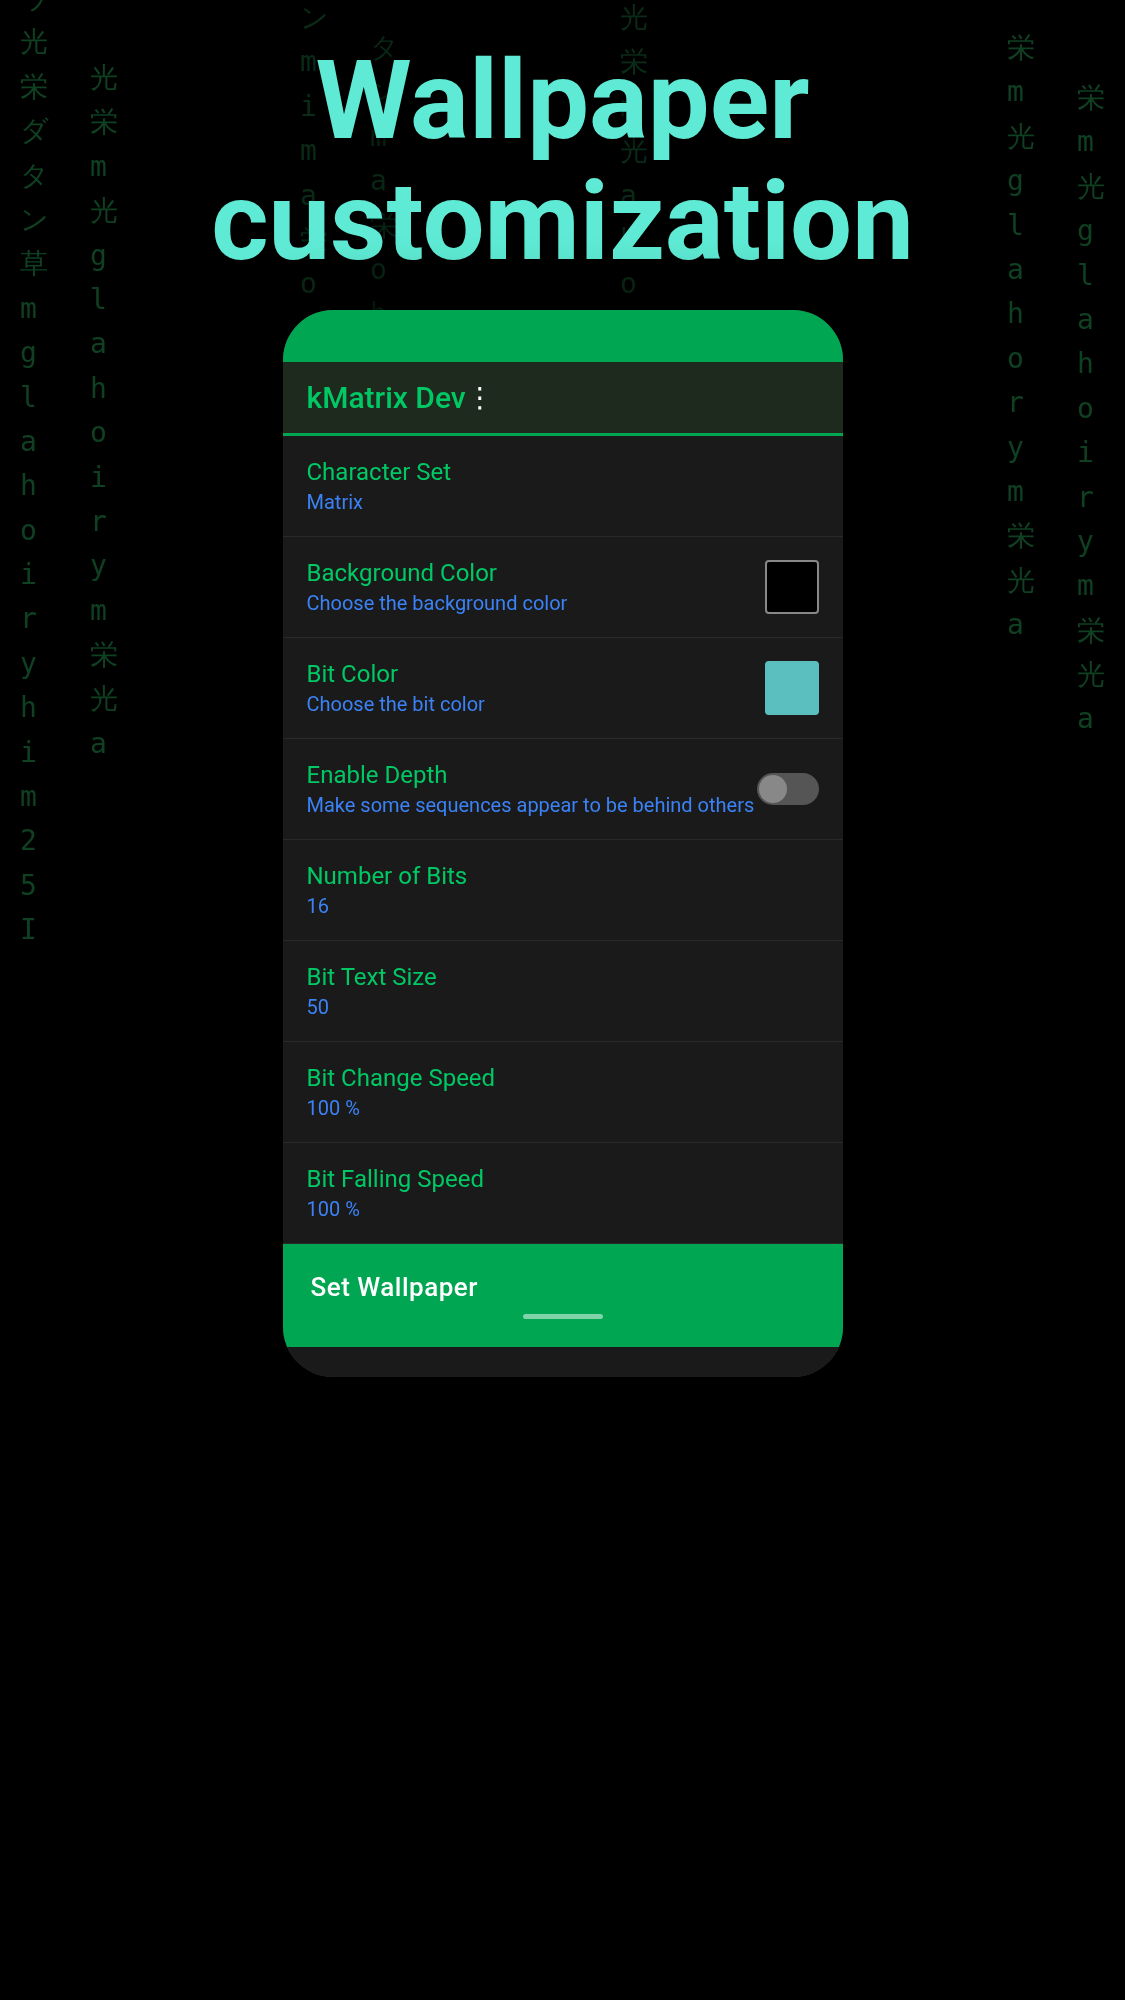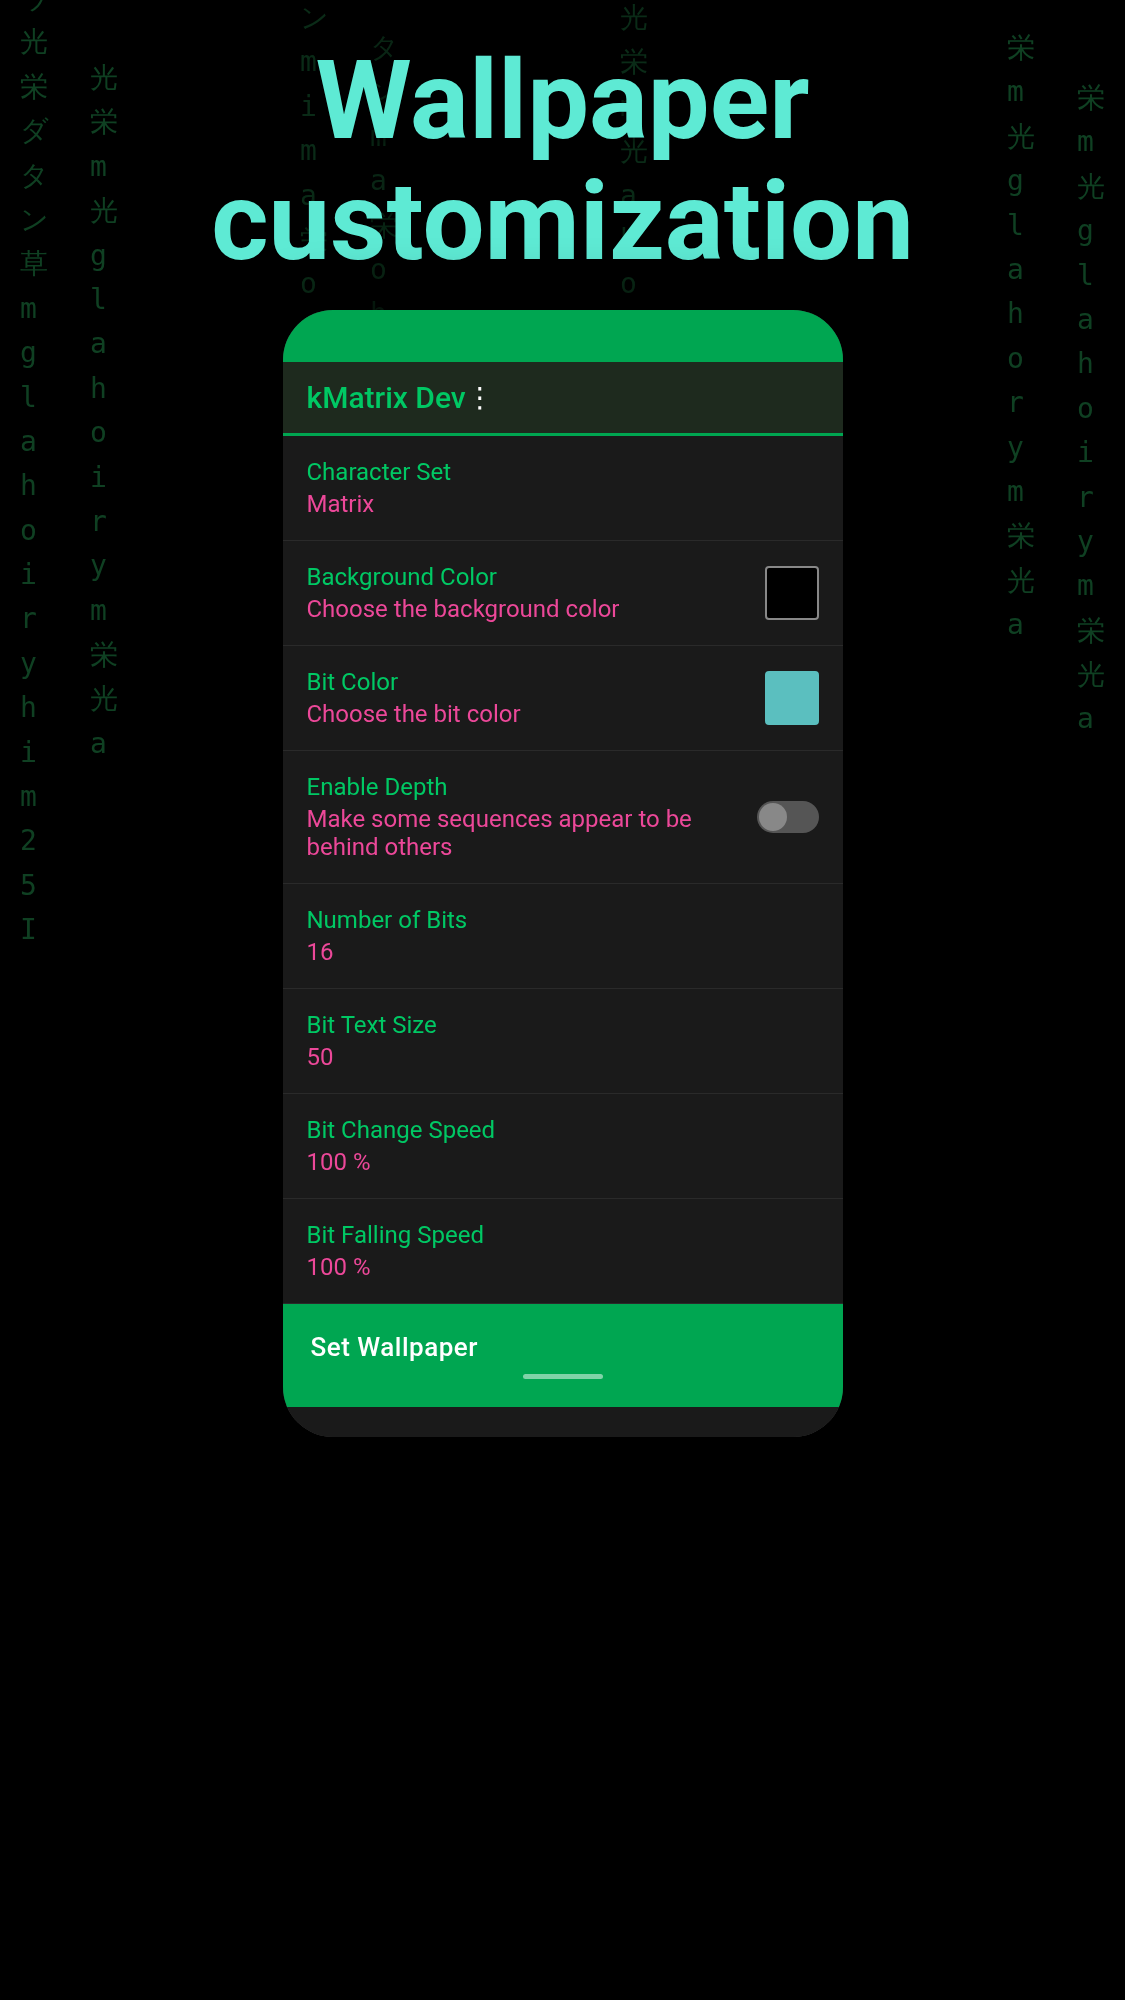--- a/index.html
+++ b/index.html
@@ -119,22 +119,22 @@
     }
 
     .setting-title {
       color: #00c864;
       font-size: 24px;
       font-weight: 400;
       margin-bottom: 4px;
     }
 
     .setting-subtitle {
-      color: #ec4899;
-      font-size: 24px;
+      color: #3b82f6;
+      font-size: 20px;
     }
 
     
     .color-swatch {
       width: 54px;
       height: 54px;
       border: 2px solid #555;
       border-radius: 4px;
       flex-shrink: 0;
     }

